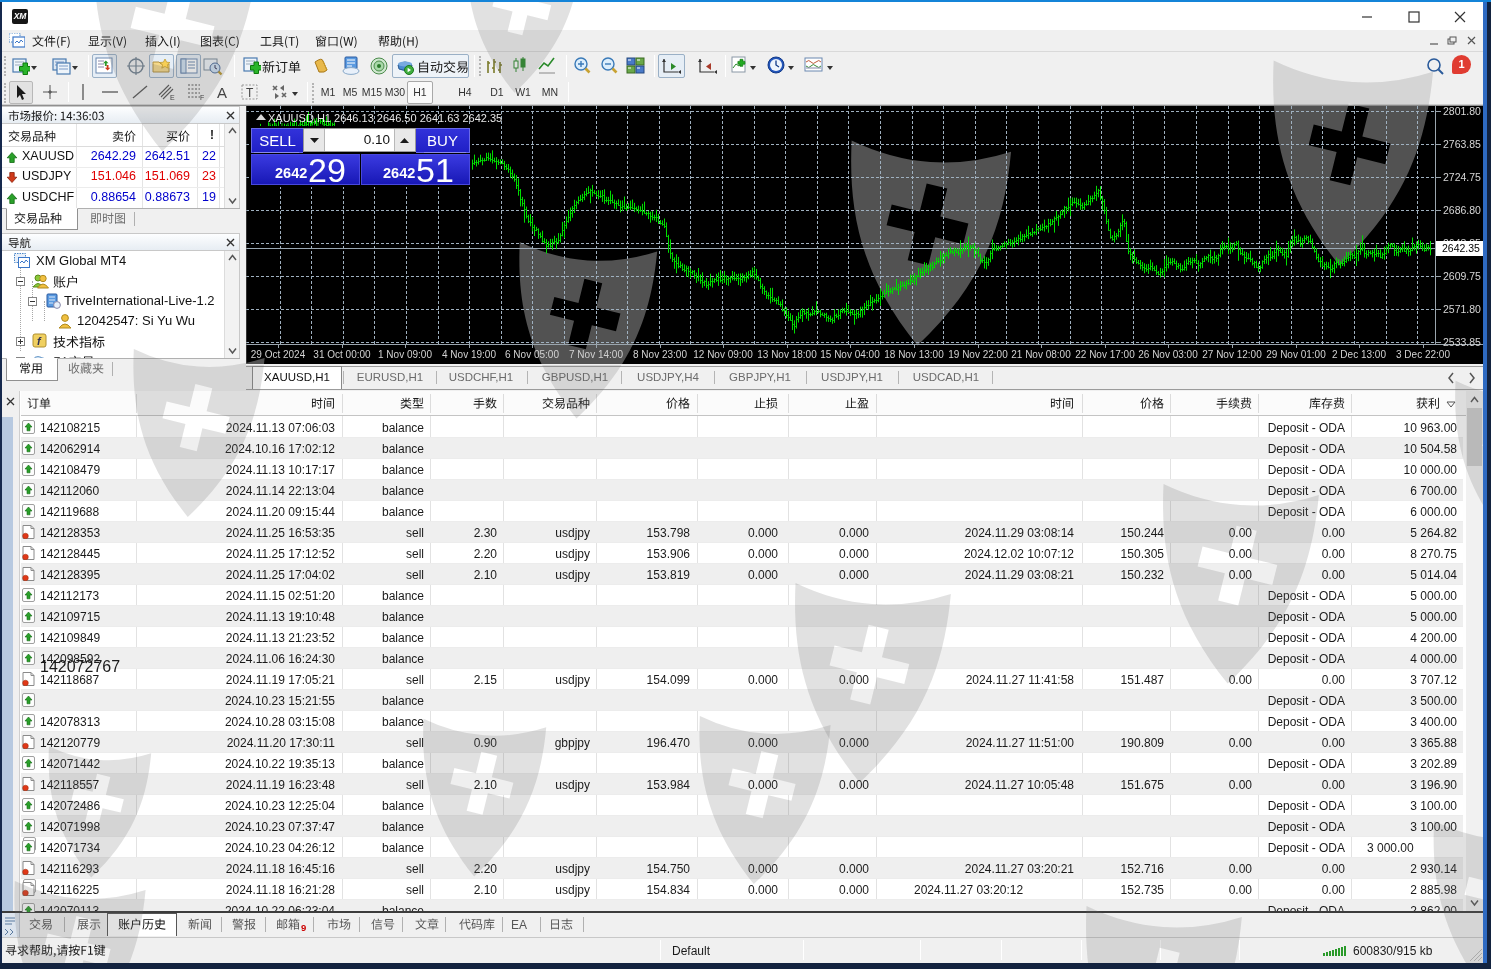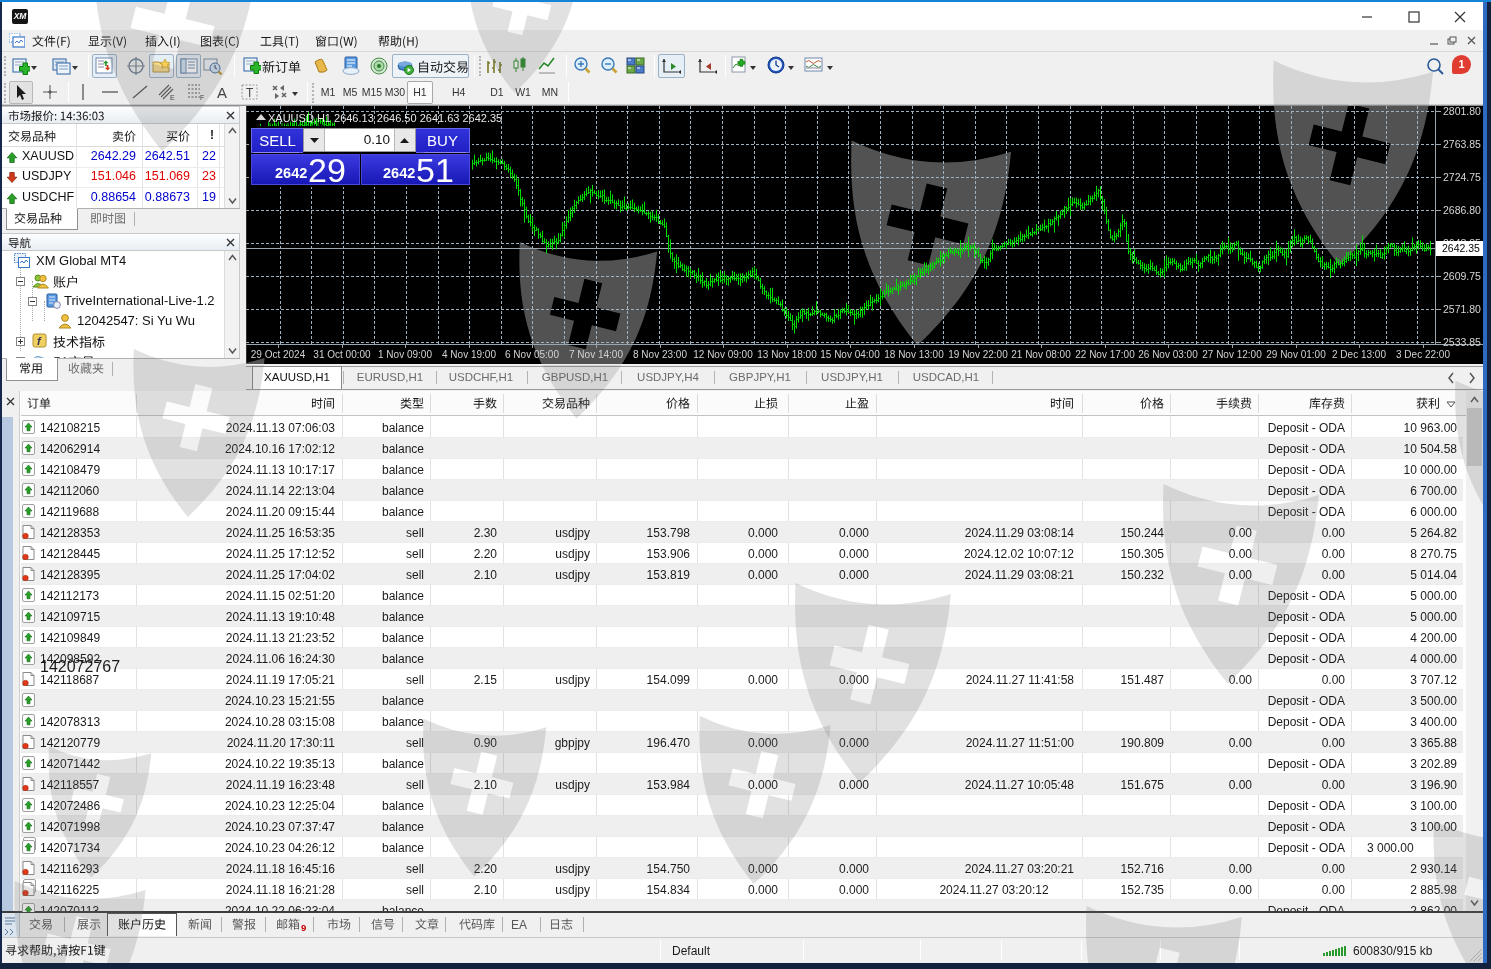--- a/index.html
+++ b/index.html
@@ -283,21 +283,21 @@
     <path d="M0,9 l6,0 -3,4 z" fill="#333"></path>
   </svg>
 <div style="position:absolute;left:307px;top:82px;width:1px;height:20px;background:#c9c9c9;border-right:1px solid #fff"></div>
 <div style="position:absolute;left:312px;top:83px;width:3px;height:20px;border-left:2px dotted #b4b4b4"></div>
 <div style="position:absolute;left:315px;top:86px;width:26px;text-align:center;font-size:10.5px;color:#333">M1</div>
 <div style="position:absolute;left:337px;top:86px;width:26px;text-align:center;font-size:10.5px;color:#333">M5</div>
 <div style="position:absolute;left:359px;top:86px;width:26px;text-align:center;font-size:10.5px;color:#333">M15</div>
 <div style="position:absolute;left:382px;top:86px;width:26px;text-align:center;font-size:10.5px;color:#333">M30</div>
 <div style="position:absolute;left:407px;top:81px;width:26px;height:23px;background:#fafafa;border:1px solid #a8a8a8;border-radius:2px"></div>
 <div style="position:absolute;left:407px;top:86px;width:26px;text-align:center;font-size:10.5px;color:#333">H1</div>
-<div style="position:absolute;left:452px;top:86px;width:26px;text-align:left;font-size:10.5px;color:#333">H4</div>
+<div style="position:absolute;left:452px;top:86px;width:26px;text-align:center;font-size:10.5px;color:#333">H4</div>
 <div style="position:absolute;left:484px;top:86px;width:26px;text-align:center;font-size:10.5px;color:#333">D1</div>
 <div style="position:absolute;left:510px;top:86px;width:26px;text-align:center;font-size:10.5px;color:#333">W1</div>
 <div style="position:absolute;left:537px;top:86px;width:26px;text-align:center;font-size:10.5px;color:#333">MN</div>
 <div style="position:absolute;left:568px;top:82px;width:1px;height:20px;background:#c9c9c9;border-right:1px solid #fff"></div>
 <div style="position:absolute;left:0px;top:105px;width:1491px;height:1px;background:#909090"></div>
 <div style="position:absolute;left:2px;top:106px;width:238px;height:127px;background:#fff;border-right:1px solid #c8c8c8"></div>
 <div style="position:absolute;left:2px;top:106px;width:238px;height:18px;background:linear-gradient(#fdfeff,#e7edf3);border:1px solid #c8c8c8;border-left:none">
     <div style="position:absolute;left:6px;top:1px"><svg class="ct " width="96" height="15" style="vertical-align:top;" fill="#1a1a1a">
         <use href="#g5e02" transform="matrix(0.01150,0,0,-0.01150,0.0,12.2)"></use>
         <use href="#g573a" transform="matrix(0.01150,0,0,-0.01150,11.5,12.2)"></use>
@@ -966,21 +966,21 @@
 <div style="position:absolute;left:21px;top:878px;width:1442px;height:1px;background:#ececec"></div>
 <div style="position:absolute;left:0;top:879px;width:1466px;height:21;"></div>
 <div style="position:absolute;left:40px;top:883px;font-size:12px;color:#1a1a1a;height:17px;overflow:hidden">142116225</div>
 <div style="position:absolute;left:175px;top:883px;width:160px;text-align:right;font-size:12px;color:#1a1a1a;height:17px;overflow:hidden">2024.11.18 16:21:28</div>
 <div style="position:absolute;left:344px;top:883px;width:80px;text-align:right;font-size:12px;color:#1a1a1a;height:17px;overflow:hidden">sell</div>
 <div style="position:absolute;left:437px;top:883px;width:60px;text-align:right;font-size:12px;color:#1a1a1a;height:17px;overflow:hidden">2.10</div>
 <div style="position:absolute;left:510px;top:883px;width:80px;text-align:right;font-size:12px;color:#1a1a1a;height:17px;overflow:hidden">usdjpy</div>
 <div style="position:absolute;left:610px;top:883px;width:80px;text-align:right;font-size:12px;color:#1a1a1a;height:17px;overflow:hidden">154.834</div>
 <div style="position:absolute;left:698px;top:883px;width:80px;text-align:right;font-size:12px;color:#1a1a1a;height:17px;overflow:hidden">0.000</div>
 <div style="position:absolute;left:789px;top:883px;width:80px;text-align:right;font-size:12px;color:#1a1a1a;height:17px;overflow:hidden">0.000</div>
-<div style="position:absolute;left:914px;top:883px;width:160px;text-align:center;font-size:12px;color:#1a1a1a;height:17px;overflow:hidden">2024.11.27 03:20:12</div>
+<div style="position:absolute;left:914px;top:883px;width:160px;text-align:left;font-size:12px;color:#1a1a1a;height:17px;overflow:hidden">2024.11.27 03:20:12</div>
 <div style="position:absolute;left:1084px;top:883px;width:80px;text-align:right;font-size:12px;color:#1a1a1a;height:17px;overflow:hidden">152.735</div>
 <div style="position:absolute;left:1182px;top:883px;width:70px;text-align:right;font-size:12px;color:#1a1a1a;height:17px;overflow:hidden">0.00</div>
 <div style="position:absolute;left:1235px;top:883px;width:110px;text-align:right;font-size:12px;color:#1a1a1a;height:17px;overflow:hidden">0.00</div>
 <div style="position:absolute;left:1367px;top:883px;width:90px;text-align:right;font-size:12px;color:#1a1a1a;height:17px;overflow:hidden">2 885.98</div>
 <div style="position:absolute;left:21px;top:899px;width:1442px;height:1px;background:#ececec"></div>
 <div style="position:absolute;left:21px;top:900px;width:1442px;height:12px;background:#efefef"></div>
 <div style="position:absolute;left:0;top:900px;width:1466px;height:12;overflow:hidden;height:12px"></div>
 <div style="position:absolute;left:40px;top:904px;font-size:12px;color:#1a1a1a;height:8px;overflow:hidden">142070113</div>
 <div style="position:absolute;left:175px;top:904px;width:160px;text-align:right;font-size:12px;color:#1a1a1a;height:8px;overflow:hidden">2024.10.22 06:23:04</div>
 <div style="position:absolute;left:344px;top:904px;width:80px;text-align:right;font-size:12px;color:#1a1a1a;height:8px;overflow:hidden">balance</div>

